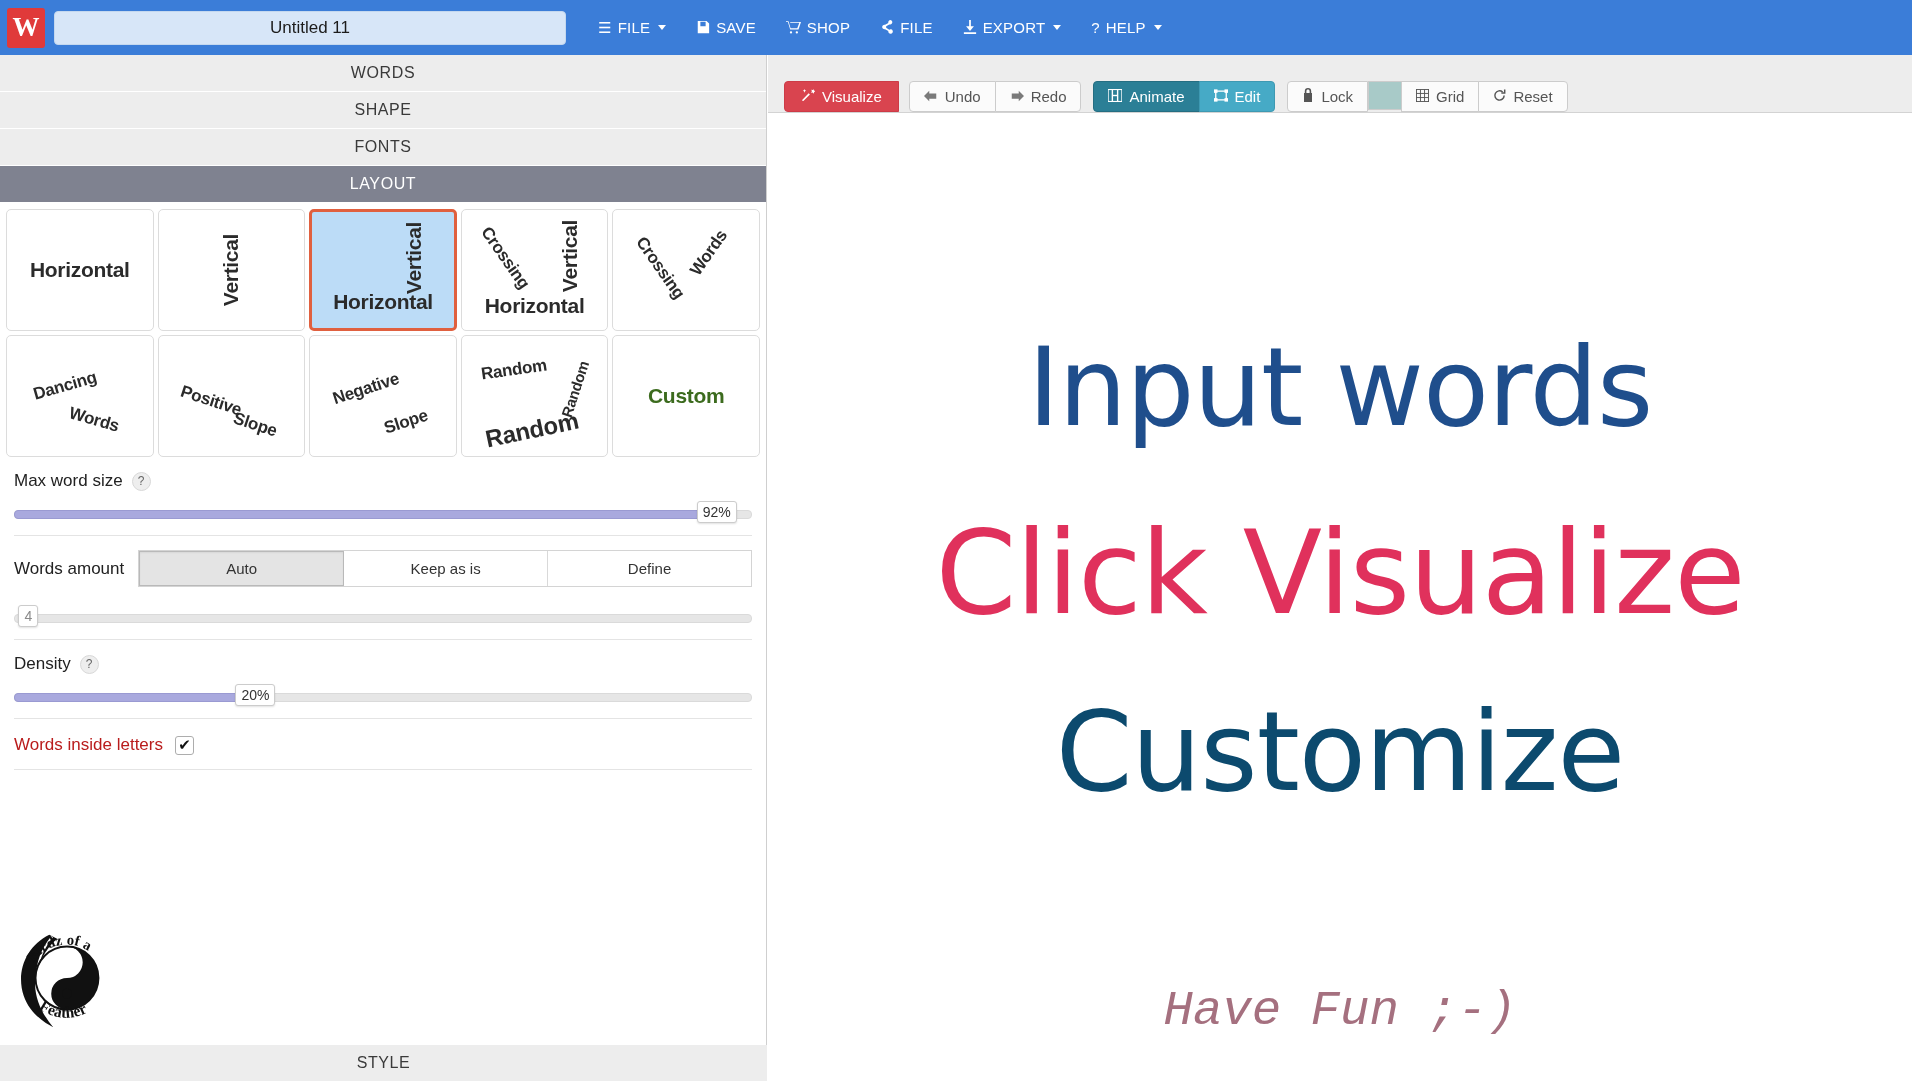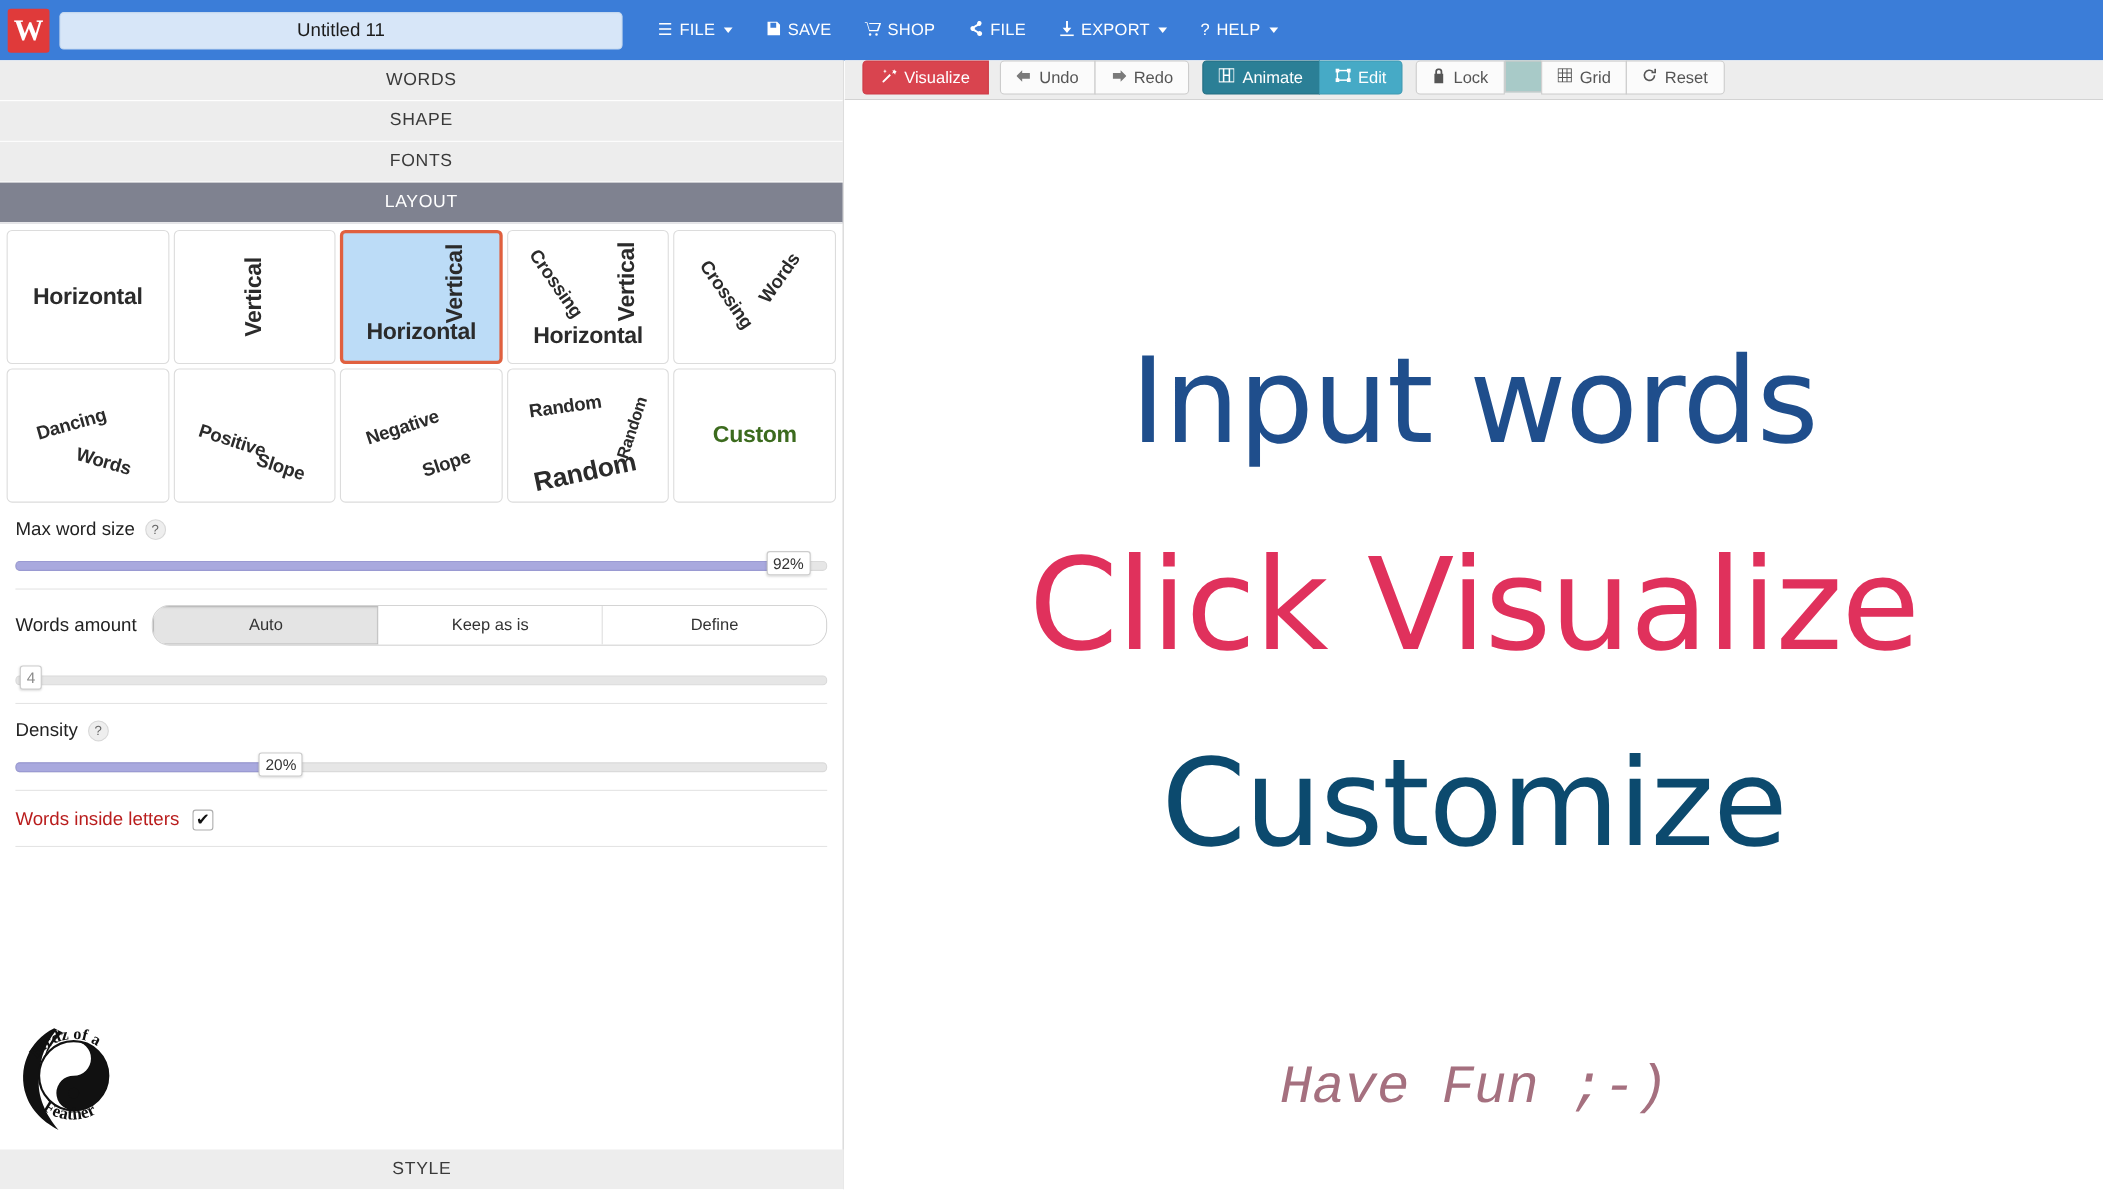--- a/index.html
+++ b/index.html
@@ -110,21 +110,21 @@
     background: #fff; border: 1px solid #ccc; border-radius: 3px;
     padding: 2px 5px; font-size: 14px; color: #333;
     box-shadow: 0 1px 2px rgba(0,0,0,.12);
     cursor: pointer;
   }
   .divider { height: 1px; background: #e4e4e4; margin: 14px 14px 0 14px; }
 
   .amount-row { display: flex; align-items: center; padding: 14px 14px 0 14px; gap: 14px; }
   .amount-label { font-size: 17px; color: #222; white-space: nowrap; }
   .seg-group {
-    display: flex; flex: 1; border: 1px solid #d4d4d4; border-radius: 16px;
+    display: flex; flex: 1; border: 1px solid #d4d4d4; border-radius: 0;
     overflow: hidden; background: #fff;
   }
   .seg-btn {
     flex: 1; height: 35px; display: flex; align-items: center; justify-content: center;
     font-size: 15px; color: #333; border-right: 1px solid #d9d9d9;
     background: #fff; cursor: pointer;
   }
   .seg-btn:last-child { border-right: none; }
   .seg-btn.active {
     background: #e4e4e4; border: 1px solid #b9b9b9; box-shadow: inset 0 1px 2px rgba(0,0,0,.06);
@@ -147,22 +147,22 @@
   .bottom-style {
     position: absolute; bottom: 0; left: 0; width: 767px;
   }
 
   
   .right-area {
     position: absolute; top: 55px; left: 768px;
     width: 1144px; height: 1027px; background: #fff;
   }
   .rtoolbar {
-    height: 36px; background: #ededed; border-bottom: 1px solid #d3d3d3;
-    display: flex; align-items: flex-start; padding-left: 16px; gap: 0;
+    height: 58px; background: #ededed; border-bottom: 1px solid #d3d3d3;
+    display: flex; align-items: flex-end; padding-left: 16px; gap: 0;
   }
   .tb-btn {
     display: flex; align-items: center; gap: 7px;
     height: 31px; padding: 0 14px; font-size: 15px;
     background: #fbfbfb; border: 1px solid #cccccc; color: #555;
     cursor: pointer; white-space: nowrap;
   }
   .tb-btn:first-child { border-radius: 4px 0 0 4px; }
   .tb-visualize {
     background: #d9444f; border-color: #cd3b47; color: #fff; border-radius: 4px;

